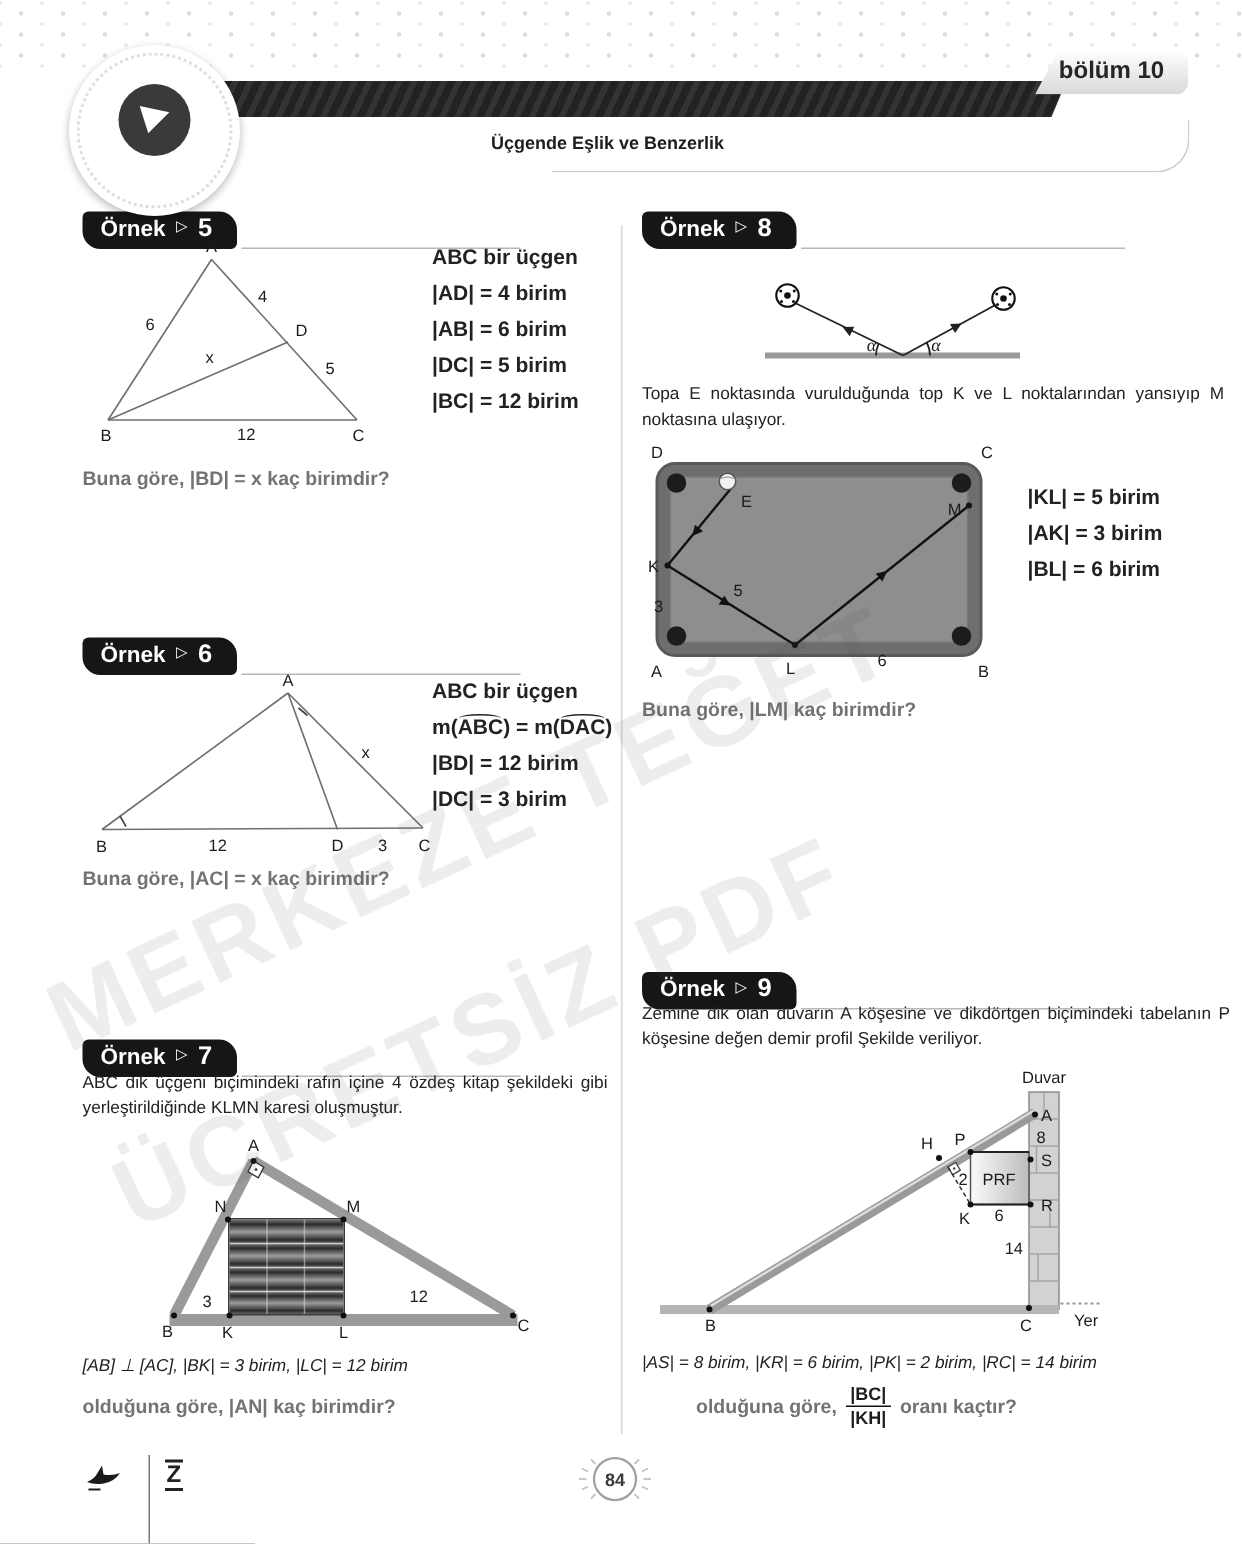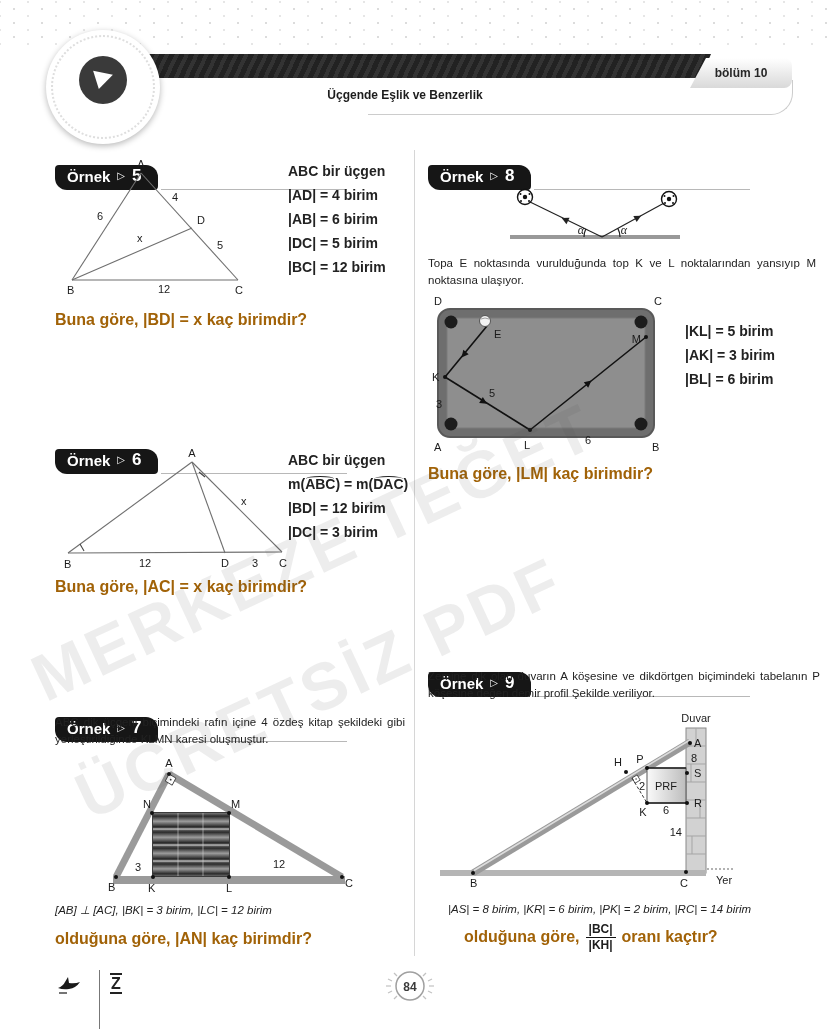--- a/index.html
+++ b/index.html
@@ -7,53 +7,53 @@
         font-family:"Liberation Sans",sans-serif;color:#1d1d1d;margin:0 auto;}
   
   #top-dots{position:absolute;left:0;top:0;width:828px;height:48px;
     background-image:radial-gradient(circle,#dcdcdc 1.3px,transparent 1.5px),
                      radial-gradient(circle,#e6e6e6 1.1px,transparent 1.3px);
     background-size:28px 14px,28px 14px;background-position:0 2px,14px 9px;}
   
   #chapter-bar{position:absolute;left:145px;top:54px;width:566px;height:24px;z-index:2;
     background:repeating-linear-gradient(115deg,#333 0 4px,#222 4px 9px);
     clip-path:polygon(0 0,100% 0,calc(100% - 10px) 100%,0 100%);}
-  #chapter-badge{position:absolute;left:690px;top:58px;width:102px;height:30px;z-index:2;
+  #chapter-badge{position:absolute;left:690px;top:33px;width:102px;height:30px;z-index:2;
     background:linear-gradient(#ffffff,#d9d9d9);clip-path:polygon(16px 0,100% 0,100% 100%,0 100%);
-    display:flex;align-items:center;justify-content:center;font-size:12px;font-weight:bold;color:#262626;
+    display:flex;align-items:center;justify-content:center;font-size:16px;font-weight:bold;color:#262626;
     border-radius:0 8px 8px 0;}
   #title-frame{position:absolute;left:368px;top:80px;width:424px;height:34px;z-index:1;
     border-bottom:1px solid #cccccc;border-right:1px solid #cccccc;border-bottom-right-radius:22px;}
   #page-title{position:absolute;left:170px;top:88px;width:470px;text-align:center;z-index:2;
     font-size:12px;font-weight:bold;color:#1d1d1d;}
   #logo{position:absolute;left:46px;top:30px;width:114px;height:114px;background:#fff;border-radius:50%;
     z-index:3;box-shadow:0 2px 6px rgba(0,0,0,.28);outline:2px dotted #dedede;outline-offset:-7px;}
   #logo .inner{position:absolute;left:33px;top:26px;width:48px;height:48px;background:#3a3a3a;border-radius:50%;}
   #logo .tri{position:absolute;left:11px;top:10px;width:26px;height:26px;background:#ffffff;
     clip-path:polygon(12% 18%,88% 34%,34% 88%);}
   
   #col-divider{position:absolute;left:414px;top:150px;width:1px;height:806px;background:#d6d6d6;z-index:1;}
   
   .wm{position:absolute;font-weight:bold;color:rgba(80,80,80,0.10);white-space:nowrap;
       transform:rotate(-25deg);transform-origin:left bottom;letter-spacing:4px;z-index:4;pointer-events:none;}
   #wm1{left:52px;top:640px;font-size:66px;}
   #wm2{left:96px;top:758px;font-size:66px;}
   
   .badge-row{position:absolute;display:flex;align-items:flex-end;z-index:2;}
   .exbadge{display:flex;align-items:center;gap:7px;background:#161616;color:#fff;
-    padding:1px 16px 4px 12px;border-radius:4px 12px 4px 12px;margin-top:24px;}
+    padding:1px 16px 4px 12px;border-radius:4px 12px 4px 12px;}
   .exbadge .lbl{font-size:15px;font-weight:bold;}
   .exbadge .arrow{font-size:10px;line-height:1;}
   .exbadge .num{font-size:17px;font-weight:bold;}
   .badge-rule{flex:1;height:10px;border-bottom:1px solid #b8b8b8;margin-left:3px;}
   
   .abs{position:absolute;z-index:2;}
   .body-txt{font-size:11.5px;line-height:17px;text-align:justify;color:#222;}
   .given p{margin:0 0 12.5px 0;font-size:14px;line-height:11.5px;color:#222;white-space:nowrap;font-weight:bold;}
-  .question{font-size:16px;font-weight:bold;color:#a16207;white-space:nowrap;}
+  .question{font-size:13px;font-weight:bold;color:#737373;white-space:nowrap;}
   .plain-given{font-size:11.5px;color:#222;white-space:nowrap;font-style:italic;}
   .arc{position:relative;display:inline-block;}
   .arc::before{content:"";position:absolute;left:1px;right:1px;top:-3px;height:5px;
     border-top:1.2px solid #222;border-radius:50% 50% 0 0;}
   .frac{display:inline-flex;flex-direction:column;align-items:center;margin:0 6px;
     font-weight:bold;font-size:12px;line-height:1.2;}
   .frac .num{border-bottom:1.4px solid #111;padding:0 3px 1px 3px;}
   .qrow{display:flex;align-items:center;margin-left:36px;}
   
   .flbl{font-family:"Liberation Sans",sans-serif;font-size:11px;fill:#1b1b1b;}
@@ -377,21 +377,21 @@
     <text class="flbl" x="238" y="84" text-anchor="middle">PRF</text>
     <text class="flbl" x="211" y="84">2</text>
     <text class="flbl" x="215" y="110" text-anchor="middle">K</text>
     <text class="flbl" x="235" y="108">6</text>
     <text class="flbl" x="254" y="130" text-anchor="end">14</text>
     <text class="flbl" x="42" y="181">B</text>
     <text class="flbl" x="252" y="181">C</text>
     <text class="flbl" x="288" y="178">Yer</text>
   </svg>
 
-  <div class="abs plain-given" style="left:448px;top:903px">|AS| = 8 birim, |KR| = 6 birim, |PK| = 2 birim, |RC| = 14 birim</div>
+  <div class="abs plain-given" style="left:428px;top:903px">|AS| = 8 birim, |KR| = 6 birim, |PK| = 2 birim, |RC| = 14 birim</div>
   <div class="abs qrow" style="left:428px;top:922px">
     <span class="question">olduğuna göre,</span>
     <span class="frac">
       <span class="num">|BC|</span>
       <span class="den">|KH|</span>
     </span>
     <span class="question">oranı kaçtır?</span>
   </div>
 
   <svg class="abs" style="left:55px;top:974px" width="30" height="24" viewBox="0 0 30 24">

